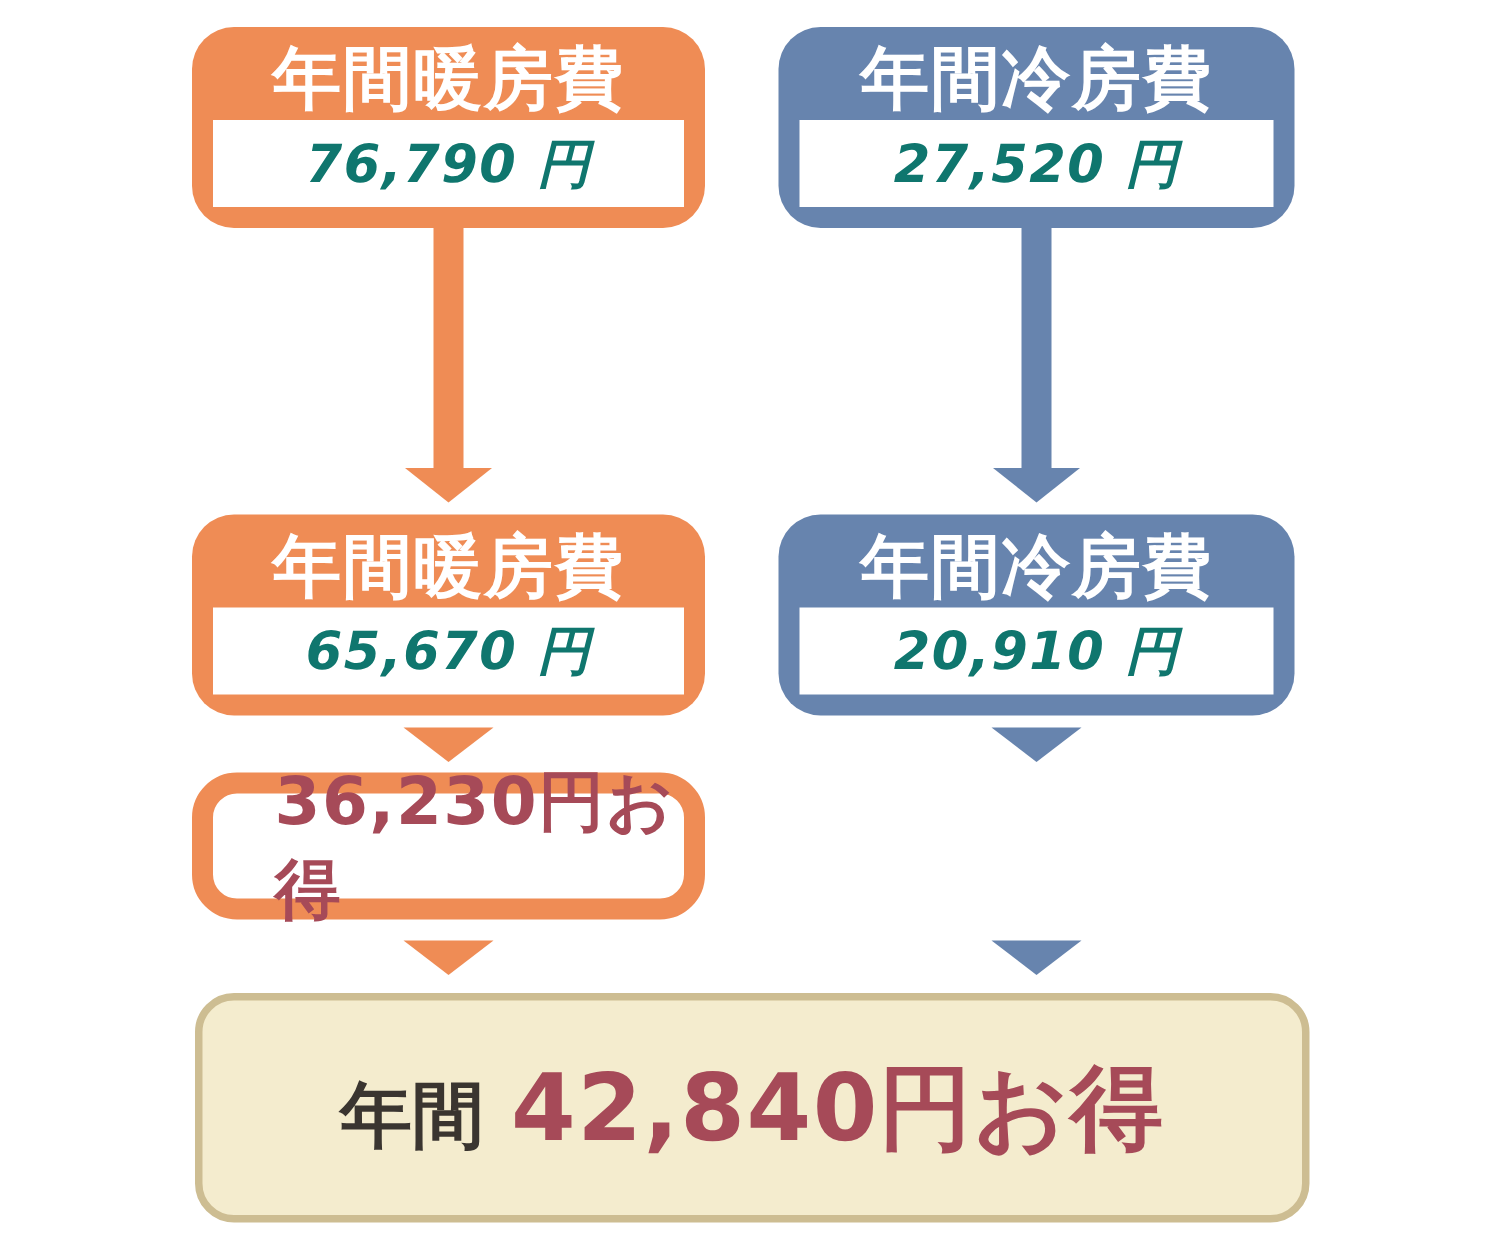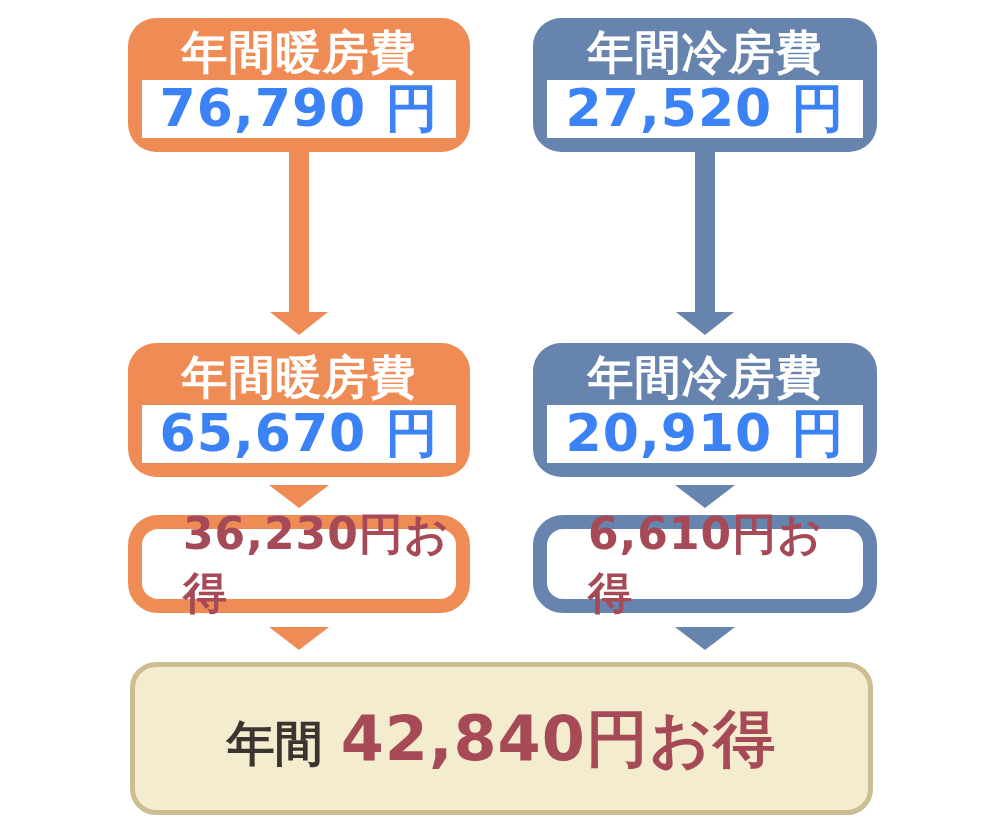--- a/index.html
+++ b/index.html
@@ -6,40 +6,40 @@
   html, body { background: #ffffff; }
   body {
     width: 1000px; height: 830px; position: relative; overflow: hidden;
     font-family: "DejaVu Sans", "Liberation Sans", sans-serif;
   }
   .stage { position: absolute; inset: 0; }
 
   
   .col { position: absolute; top: 18px; height: 632px; }
   .col-heating { left: 128px; width: 342px; }
-  .col-cooling { left: 533px; width: 344px; }
+  .col-cooling { left: 519px; width: 344px; }
 
   
   .cost-box {
     position: absolute; left: 0; right: 0; height: 134px;
     background: var(--accent); border-radius: 28px;
   }
   .cost-box.before { top: 0; }
   .cost-box.after  { top: 325px; }
   .cost-title {
     position: absolute; top: 12px; left: 0; right: 0;
     text-align: center; color: #ffffff; font-weight: bold;
     font-size: 46px; line-height: 44px; letter-spacing: 1px;
   }
   .cost-value-panel {
     position: absolute; left: 14px; right: 14px; top: 62px; height: 58px;
     background: #ffffff; display: flex; align-items: center; justify-content: center;
   }
   .cost-value {
-    color: #3b82f6; font-weight: bold; font-size: 52px; letter-spacing: 1px;
+    color: #0f766e; font-weight: bold; font-size: 35px; letter-spacing: 1px; font-style: italic;
   }
 
   
   .arrow-stem {
     position: absolute; top: 134px; height: 160px; width: 20px;
     left: calc(50% - 10px); background: var(--accent);
   }
   .arrow-head {
     position: absolute; top: 294px; left: calc(50% - 29px);
     width: 0; height: 0;
@@ -117,23 +117,20 @@
     </div>
     <div class="arrow-stem"></div>
     <div class="arrow-head"></div>
     <div class="cost-box after">
       <div class="cost-title">年間冷房費</div>
       <div class="cost-value-panel">
         <span class="cost-value">20,910 円</span>
       </div>
     </div>
     <div class="tri tri-1"></div>
-    <div class="savings-box">
-      <span class="savings-label">6,610円お得</span>
-    </div>
     <div class="tri tri-2"></div>
   </div>
 
   <div class="total-box">
     <div class="total-line">
       <span class="total-prefix">年間</span><span class="total-amount">42,840円お得</span>
     </div>
   </div>
 
 </div>

